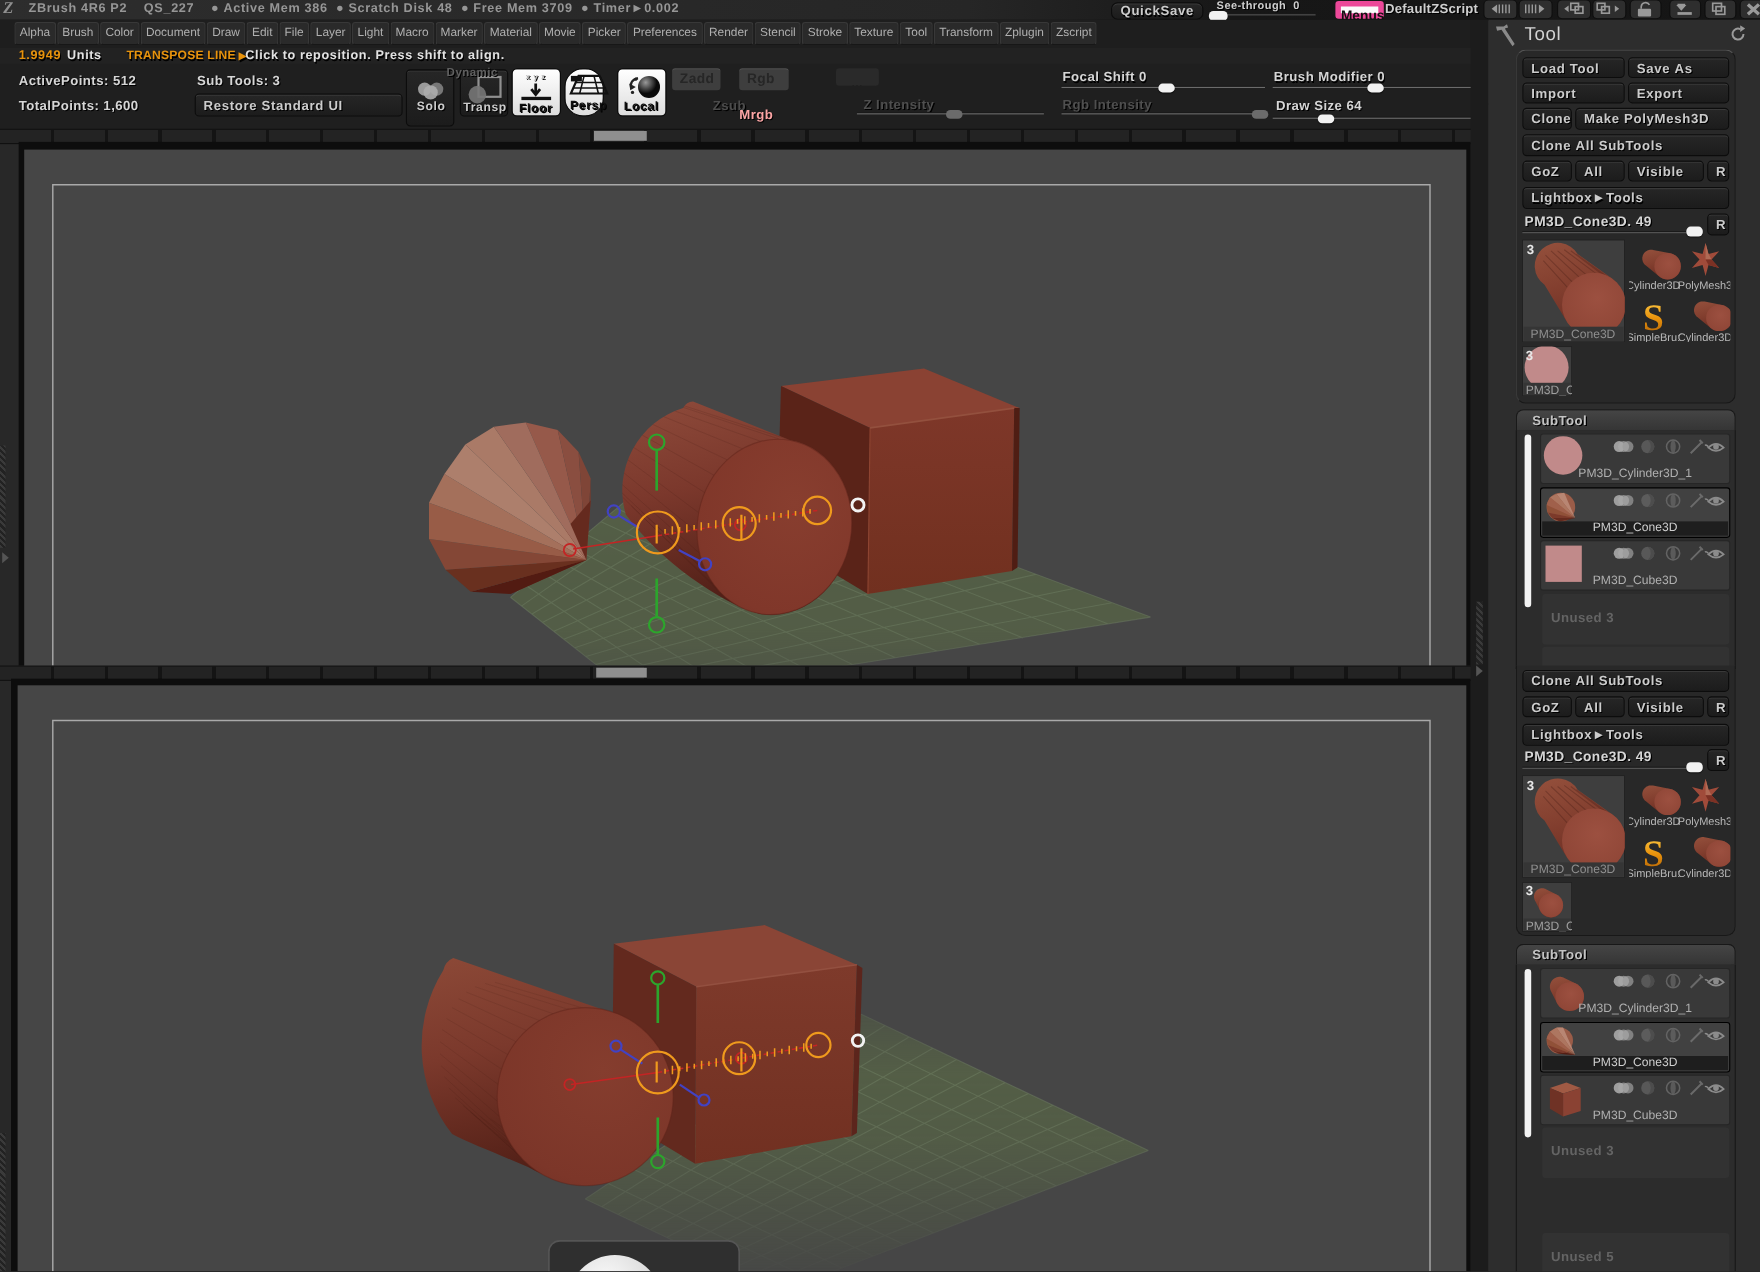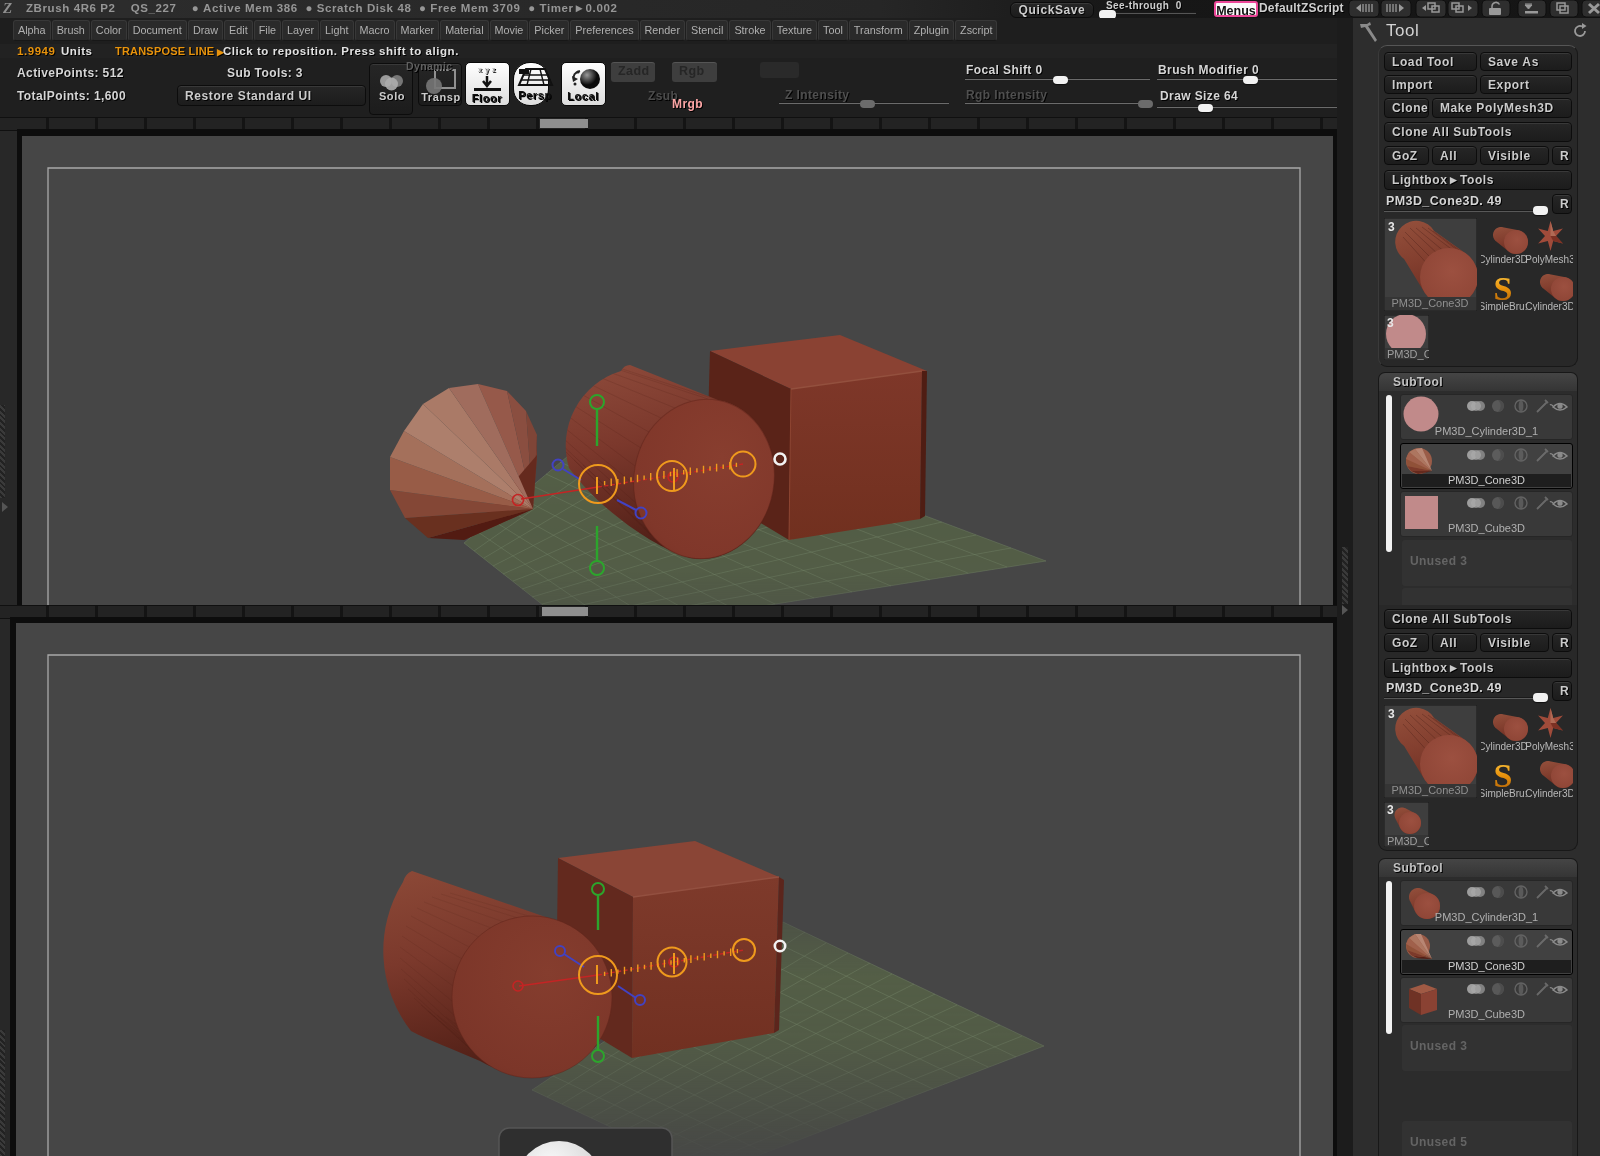--- a/index.html
+++ b/index.html
@@ -49,21 +49,21 @@
      background:linear-gradient(90deg,#2d2d2d 0%,#262626 55%,#171717 70%,#151515 100%);
      border-bottom:1px solid #0a0a0a;"></div>
   <div class="abs" style="left:3px;top:0px;width:18px;height:17px;color:#8f8f8f;font-weight:bold;font-style:italic;font-size:15px;font-family:'Liberation Serif',serif;">Z</div>
   <div class="abs" style="left:26px;top:2px;color:#969696;font-weight:bold;font-size:11.5px;letter-spacing:.6px;white-space:nowrap;">ZBrush&nbsp;4R6&nbsp;P2&nbsp;&nbsp;&nbsp;&nbsp;QS_227&nbsp;&nbsp;&nbsp;&nbsp;●&nbsp;Active&nbsp;Mem&nbsp;386&nbsp;&nbsp;●&nbsp;Scratch&nbsp;Disk&nbsp;48&nbsp;&nbsp;●&nbsp;Free&nbsp;Mem&nbsp;3709&nbsp;&nbsp;●&nbsp;Timer►0.002</div>
 
   <div id="titlectl">
     <div class="btn" style="left:1010px;top:2px;width:84px;height:16px;border-radius:6px;padding:0;justify-content:center;font-size:12px;">QuickSave</div>
     <div class="abs" style="left:1106px;top:0px;color:#cfcfcf;font-weight:bold;font-size:10px;letter-spacing:.4px;text-shadow:1px 1px 0 #000;">See-through&nbsp;&nbsp;0</div>
     <div class="track" style="left:1100px;top:13px;width:96px;background:#555;"></div>
     <div class="handle" style="left:1099px;top:10px;width:17px;height:9px;"></div>
-    <div class="abs" style="left:1214px;top:1px;width:44px;height:16px;background:#fafafa;border-radius:3px;color:#111;font-weight:bold;font-size:12.5px;text-align:center;padding-top:1px;box-sizing:border-box;border:2px solid #ec4899;">Menus</div>
+    <div class="abs" style="left:1214px;top:1px;width:44px;height:16px;background:#fafafa;border-radius:3px;color:#111;font-weight:bold;font-size:12.5px;text-align:center;padding-top:1px;box-sizing:border-box;border:5px solid #ec4899;">Menus</div>
     <div class="abs" style="left:1259px;top:1px;color:#cfcfcf;font-weight:bold;font-size:12px;letter-spacing:.2px;text-shadow:1px 1px 0 #000;">DefaultZScript</div>
     <svg class="abs" style="left:1348px;top:0px;" width="252" height="18">
       <g fill="none" stroke="#8e8e8e" stroke-width="1.6">
         <rect x="1" y="0" width="30" height="17" rx="4" fill="#2e2e2e" stroke="#0e0e0e" stroke-width="1"></rect>
         <rect x="33" y="0" width="30" height="17" rx="4" fill="#2e2e2e" stroke="#0e0e0e" stroke-width="1"></rect>
         <rect x="68" y="0" width="30" height="17" rx="4" fill="#2e2e2e" stroke="#0e0e0e" stroke-width="1"></rect>
         <rect x="100" y="0" width="30" height="17" rx="4" fill="#2e2e2e" stroke="#0e0e0e" stroke-width="1"></rect>
         <rect x="134" y="0" width="28" height="17" rx="4" fill="#2e2e2e" stroke="#0e0e0e" stroke-width="1"></rect>
         <rect x="170" y="0" width="28" height="17" rx="4" fill="#2e2e2e" stroke="#0e0e0e" stroke-width="1"></rect>
         <rect x="202" y="0" width="28" height="17" rx="4" fill="#2e2e2e" stroke="#0e0e0e" stroke-width="1"></rect>
@@ -97,21 +97,21 @@
   <div class="abs" style="left:0;top:44px;width:1345px;height:14px;background:#222222;"></div>
   <div class="abs" style="left:17px;top:45px;font-size:11.5px;font-weight:bold;letter-spacing:.55px;color:#e8930c;text-shadow:1px 1px 0 #000;">1.9949</div>
   <div class="abs" style="left:61px;top:45px;font-size:11.5px;font-weight:bold;letter-spacing:.55px;color:#e2e2e2;text-shadow:1px 1px 0 #000;">Units</div>
   <div class="abs" style="left:115px;top:45px;font-size:11px;font-weight:bold;letter-spacing:.2px;color:#e8930c;text-shadow:1px 1px 0 #000;">TRANSPOSE&nbsp;LINE<span style="font-size:9px;">&nbsp;▶</span></div>
   <div class="abs" style="left:223px;top:45px;font-size:11.5px;font-weight:bold;letter-spacing:.55px;color:#e2e2e2;text-shadow:1px 1px 0 #000;">Click&nbsp;to&nbsp;reposition.&nbsp;Press&nbsp;shift&nbsp;to&nbsp;align.</div>
 
   <div class="abs" style="left:0;top:58px;width:1345px;height:59px;background:#1f1f1f;"></div>
   <div id="toolbar">
     <div class="lbl" style="left:17px;top:66px;">ActivePoints:&nbsp;512</div>
     <div class="lbl" style="left:17px;top:89px;">TotalPoints:&nbsp;1,600</div>
-    <div class="lbl" style="left:179px;top:66px;margin-left:48px;">Sub&nbsp;Tools:&nbsp;3</div>
+    <div class="lbl" style="left:179px;top:66px;">Sub&nbsp;Tools:&nbsp;3</div>
     <div class="btn" style="left:177px;top:85px;width:189px;height:21px;">Restore&nbsp;Standard&nbsp;UI</div>
     <div class="lbl dim" style="left:373px;top:60px;font-size:10.5px;z-index:5;color:#606060;">Dynamic</div>
 
     <div class="btn" style="left:369px;top:63px;width:44px;height:52px;padding:0;display:block;">
       <svg width="44" height="43" style="display:block">
         <circle cx="16" cy="17" r="6" fill="#9a9a9a"></circle>
           <circle cx="27" cy="17" r="6" fill="#777777"></circle>
           <circle cx="21.5" cy="20" r="6.5" fill="#adadad" opacity=".9"></circle>
         <text x="22" y="36" fill="#cccccc" font-size="11" font-weight="bold" text-anchor="middle">Solo</text>
       </svg>

